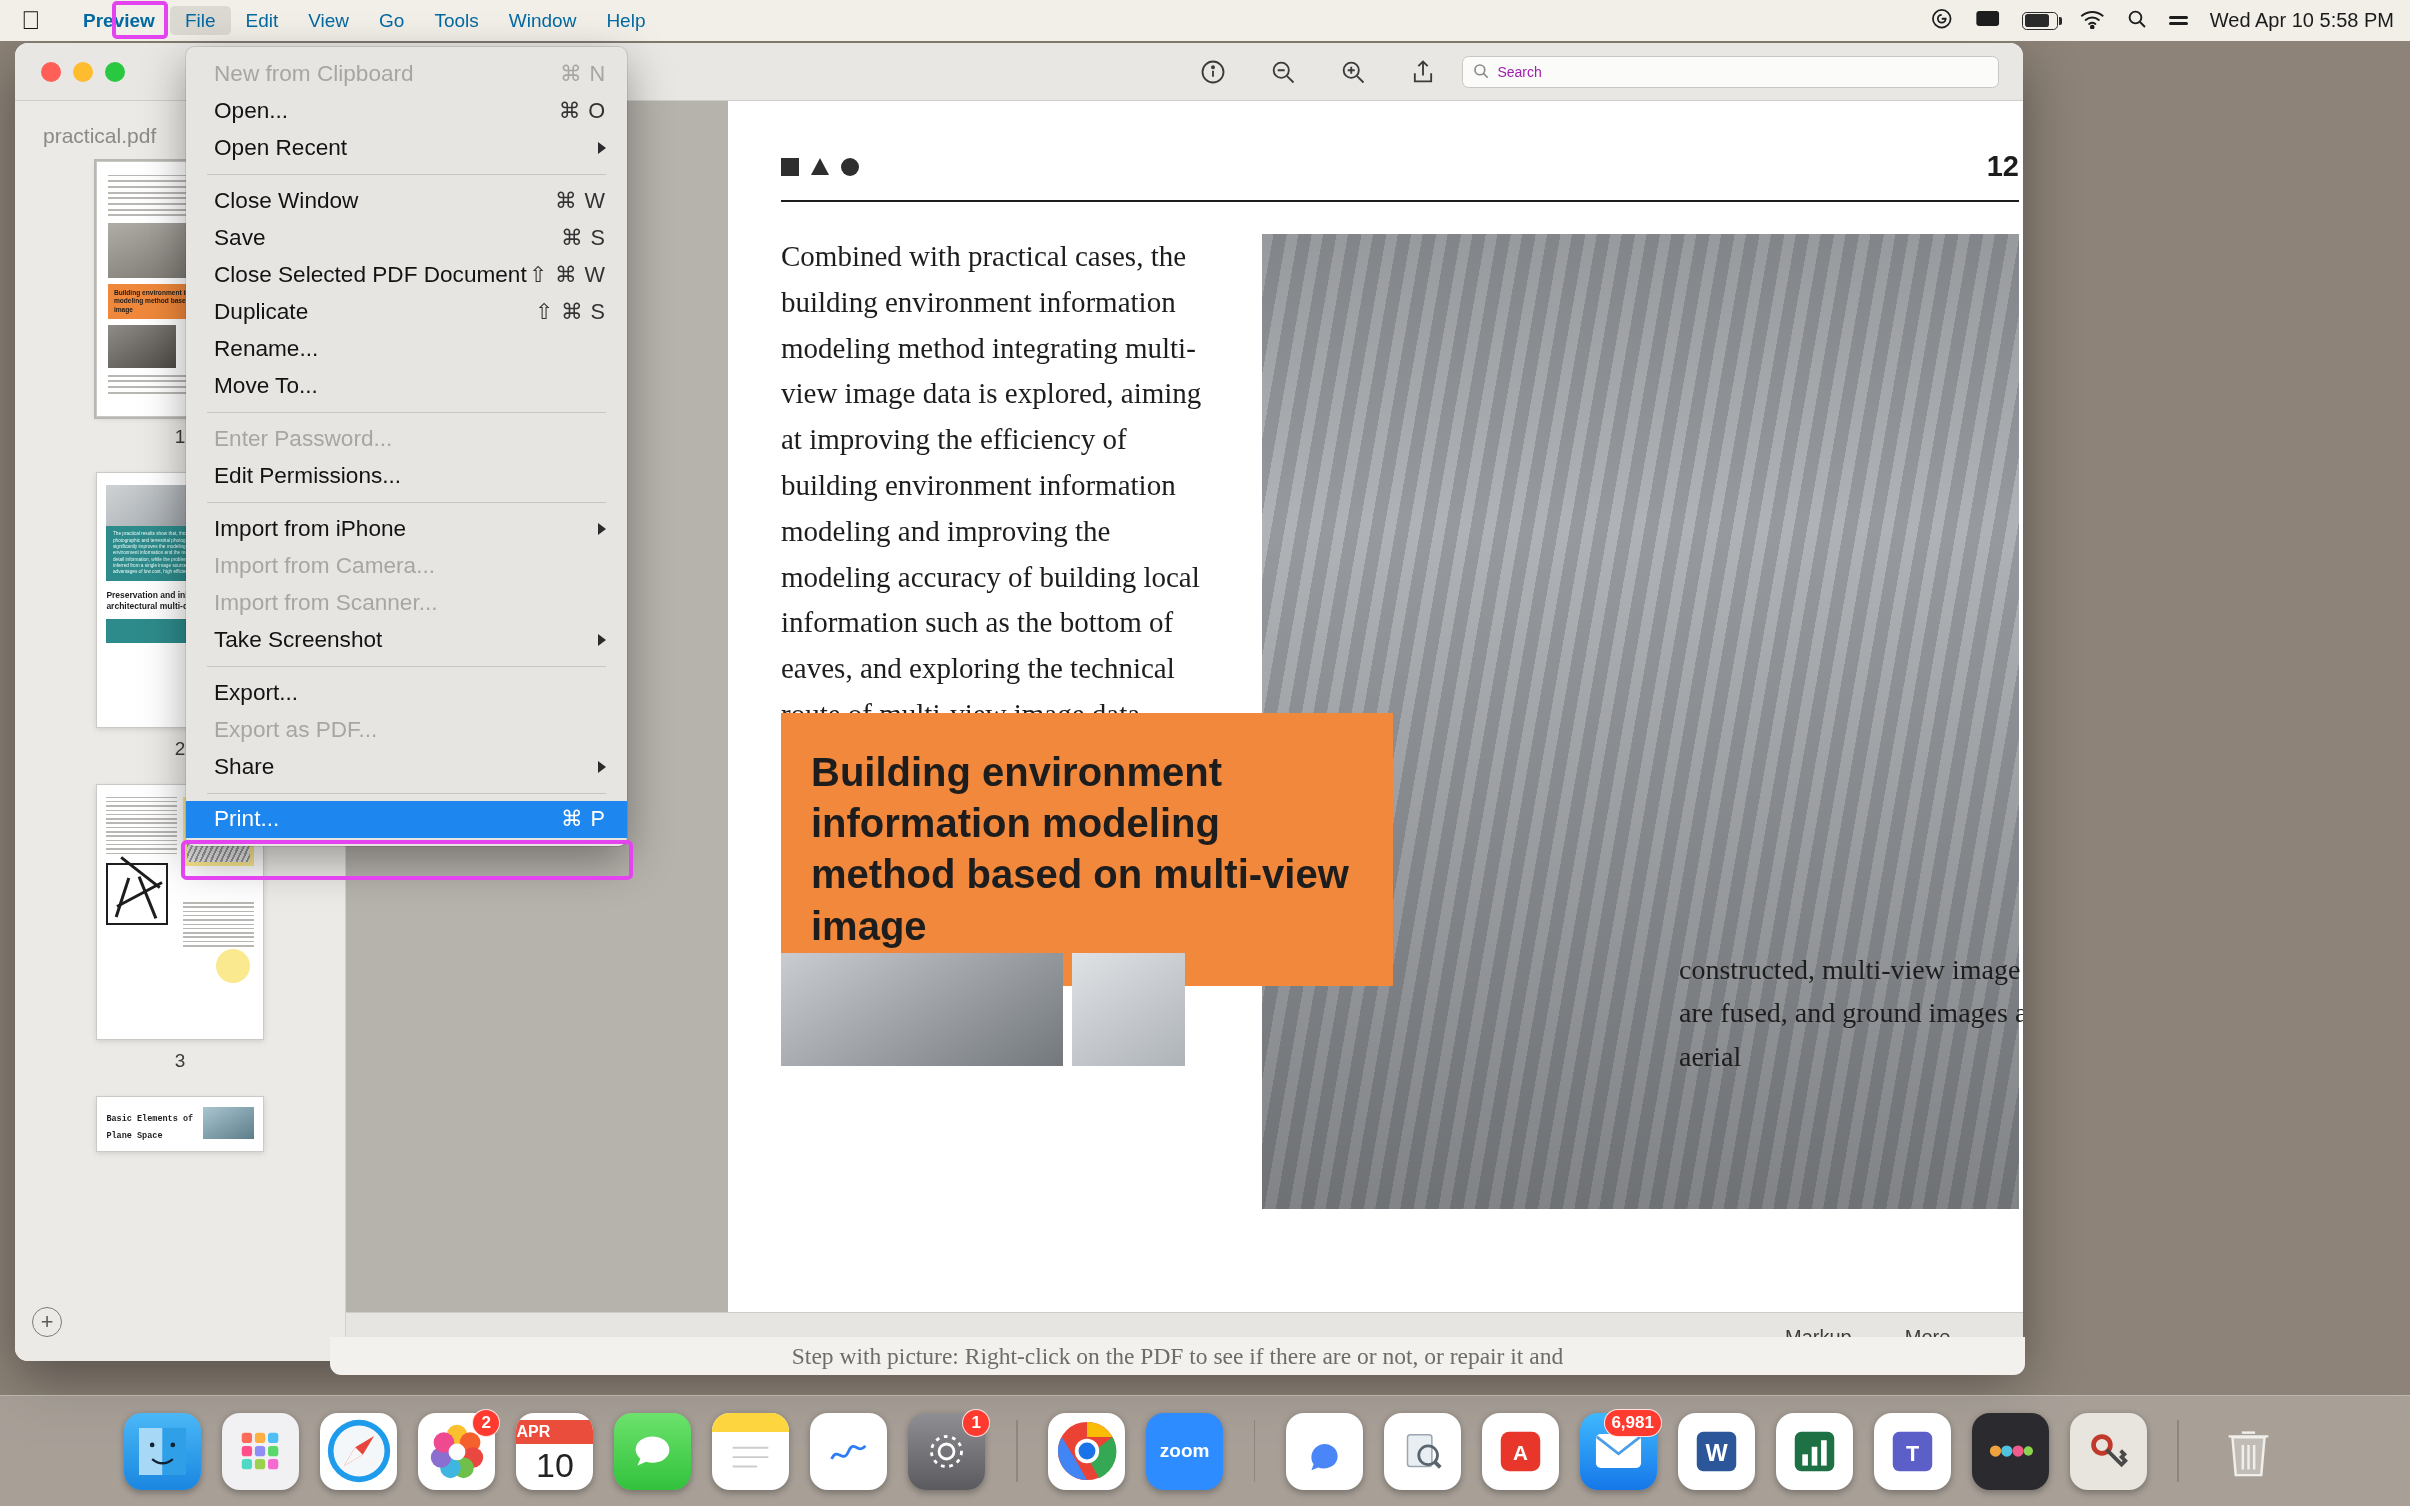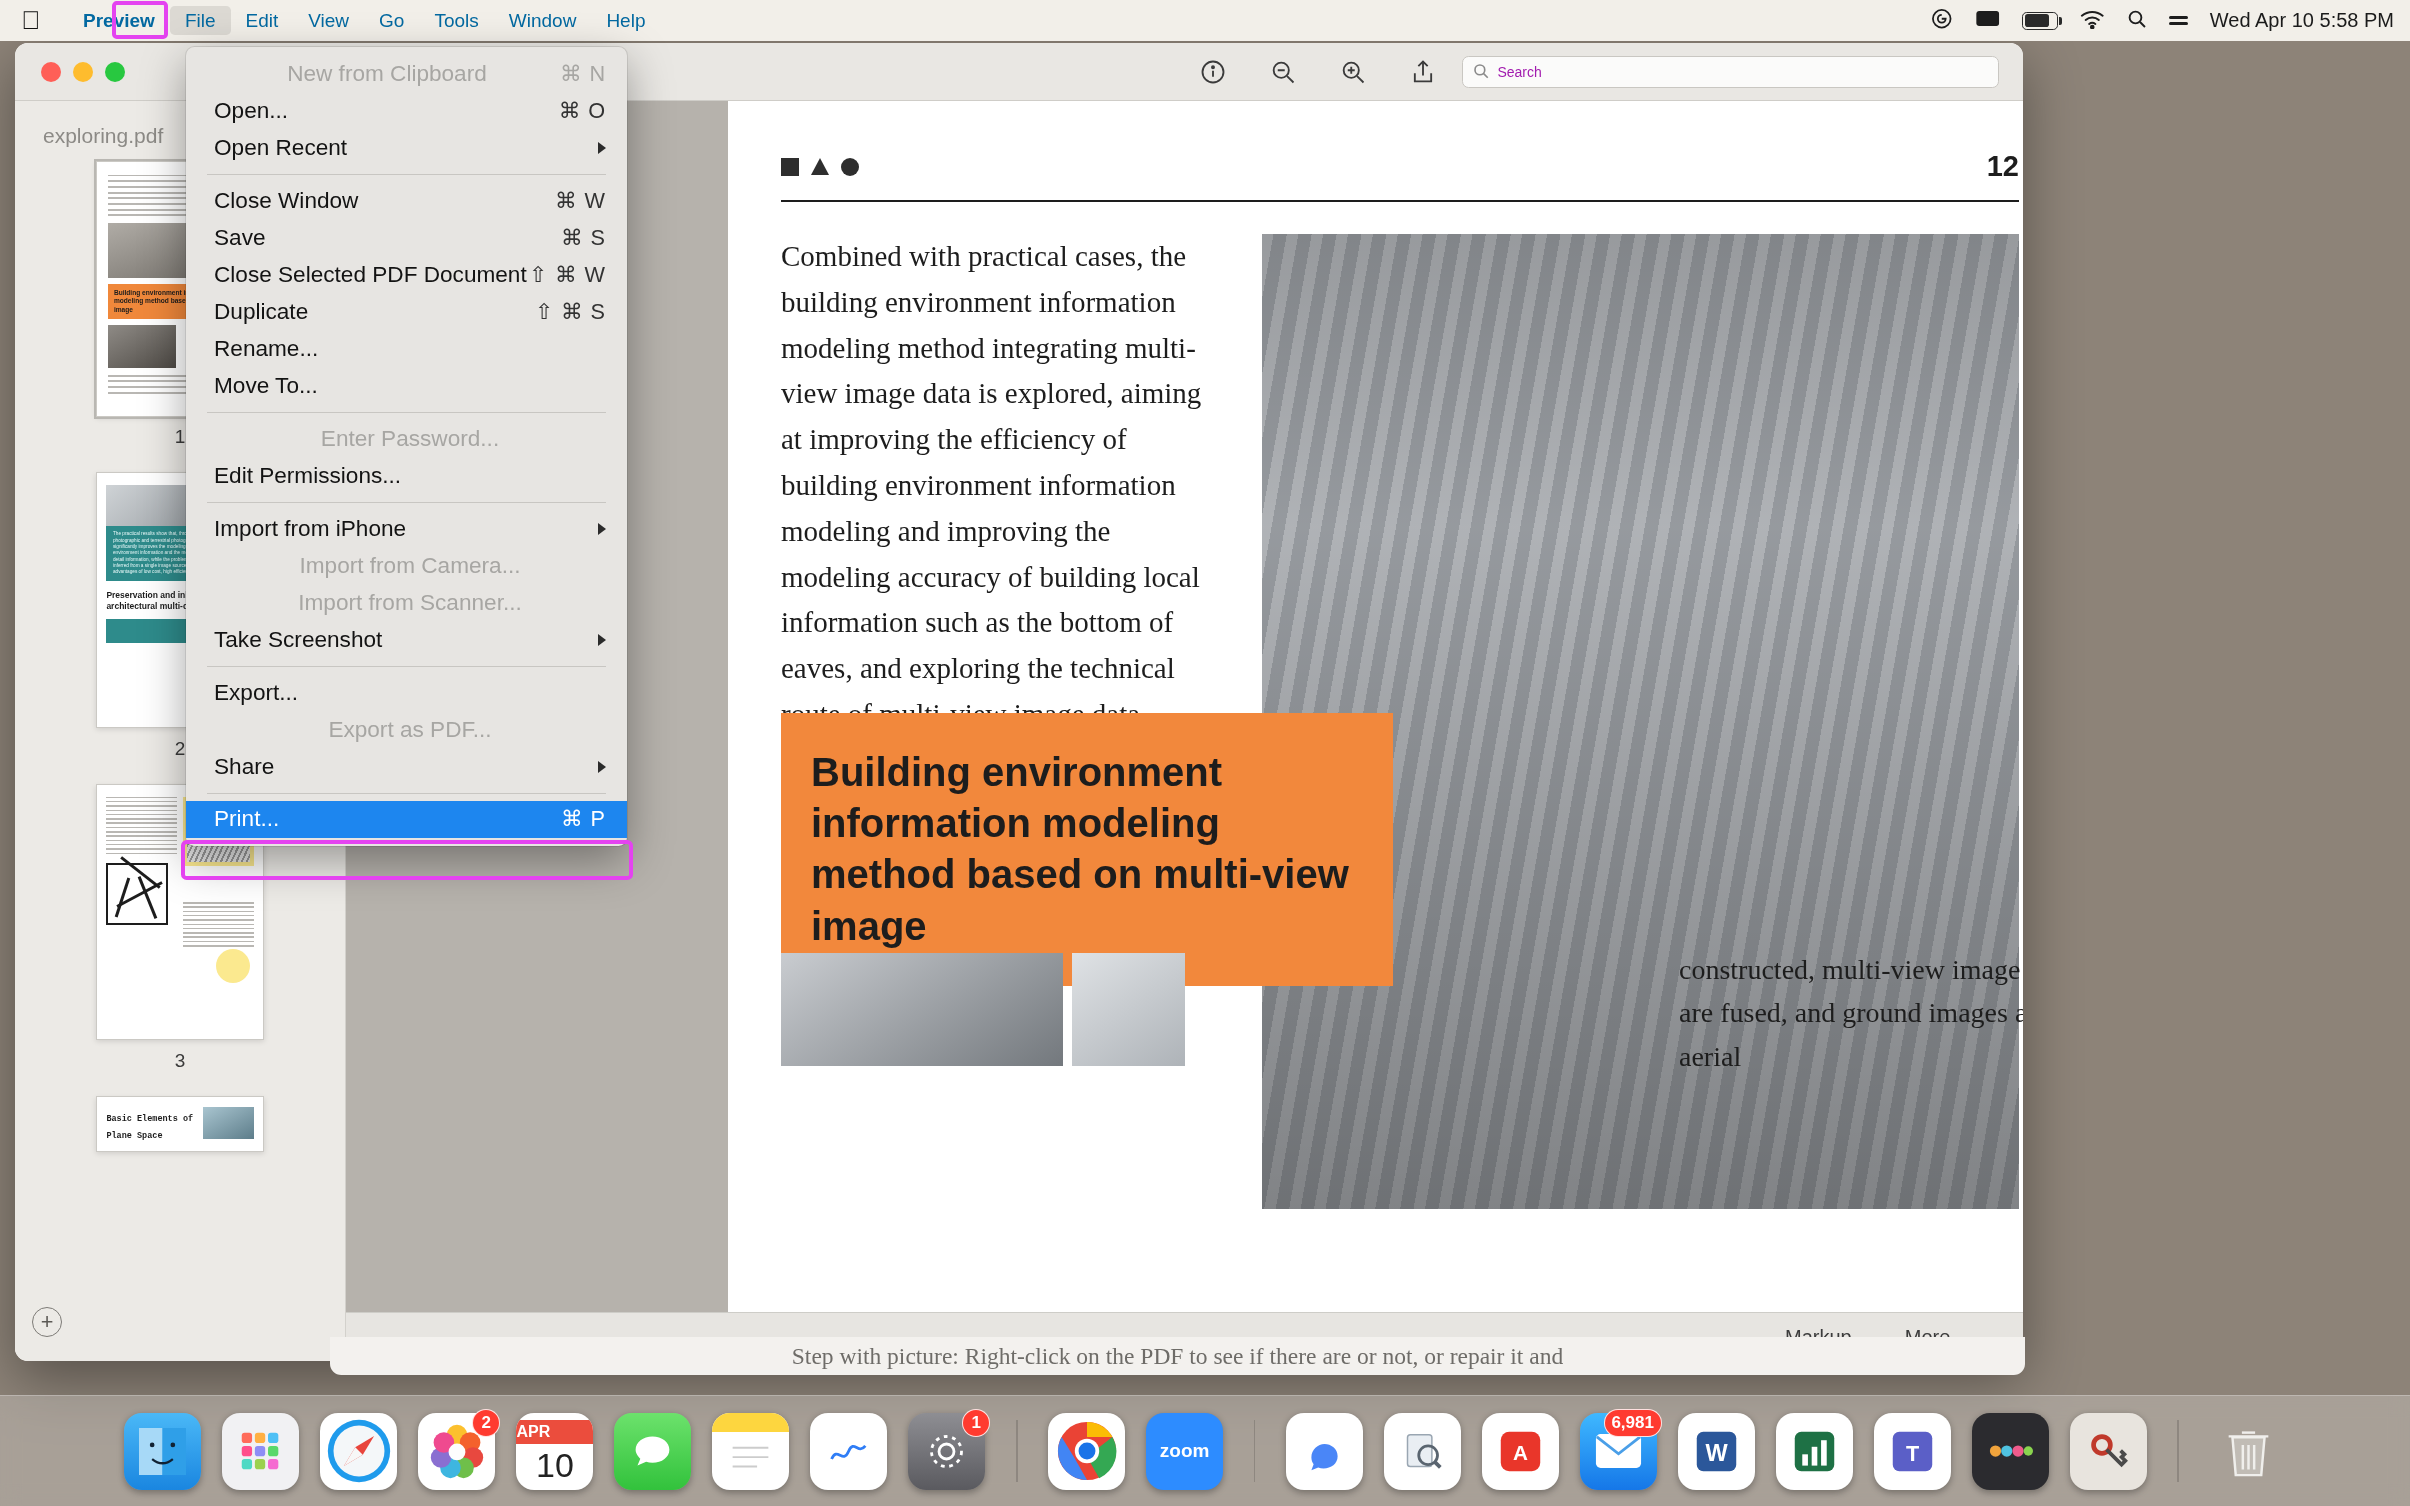--- a/index.html
+++ b/index.html
@@ -185,21 +185,21 @@
   #filemenu{
     position:absolute; left:186px; top:47px; width:441px;
     background:#e7e5e2; border-radius:8.5px;
     box-shadow:0 15px 45px rgba(0,0,0,.36), 0 0 0 0.9px rgba(0,0,0,.1);
     padding:8.5px 0; z-index:200;
   }
   .mi{
     height:37px; display:flex; align-items:center;
     padding:0 21px 0 28px; font-size:22.6px; color:#131313; position:relative;
   }
-  .mi.disabled{ color:#a7a6a3;text-align:center; }
+  .mi.disabled{ color:#a7a6a3; }
   .mi .lbl{ flex:1; white-space:nowrap; }
   .mi .sc{ font-size:21.7px; color:#333; letter-spacing:0.9px; white-space:nowrap; }
   .mi.disabled .sc{ color:#a7a6a3; }
   .mi .arrow{
     width:0;height:0;border-top:6.6px solid transparent;border-bottom:6.6px solid transparent;
     border-left:8.5px solid #2b2b2b;
   }
   .mi.hl{ background:#1d86ef; color:#fff; border-radius:0; }
   .mi.hl .sc{ color:#fff; }
   .msep{ height:0.9px; background:#c8c6c2; margin:7.5px 21px; }
@@ -310,21 +310,21 @@
         <svg width="18" height="18" viewBox="0 0 24 24" fill="none" stroke="#8b8b8b" stroke-width="2.2">
             <circle cx="10.5" cy="10.5" r="6.5"></circle>
             <line x1="15.5" y1="15.5" x2="21" y2="21"></line>
           </svg>
       </span>
       <span class="ph">Search</span>
     </div>
   </div>
 
   <div id="sidebar">
-    <div id="sb-title">exploring.pdf</div>
+    <div id="sb-title">practical.pdf</div>
 
     <div class="thumb-wrap">
       <div class="thumb sel t1">
         <div class="t1-bars">
           <span></span>
             <span></span>
             <span></span>
             <span></span>
             <span></span>
             <span></span>

